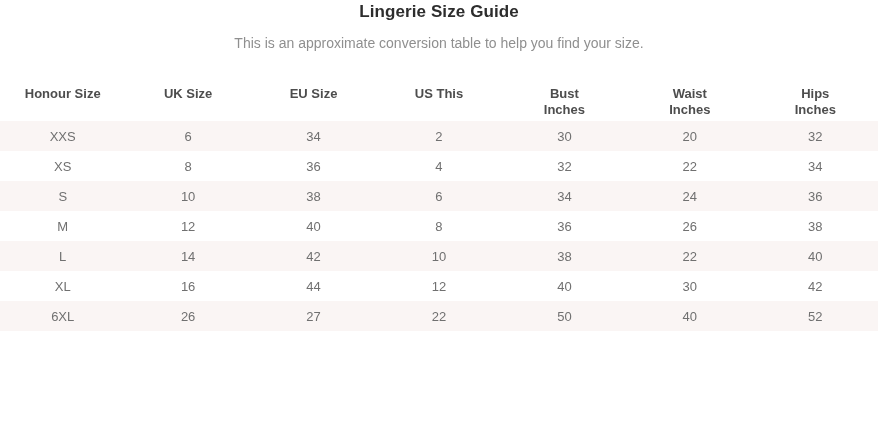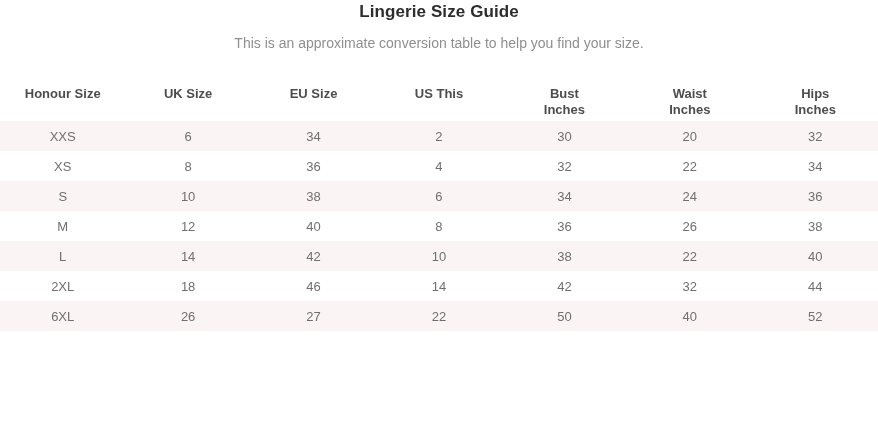--- a/index.html
+++ b/index.html
@@ -139,27 +139,27 @@
         <tr>
           <td>L</td>
           <td>14</td>
           <td>42</td>
           <td>10</td>
           <td>38</td>
           <td>22</td>
           <td>40</td>
         </tr>
         <tr>
-          <td>2XL</td>
-          <td>18</td>
-          <td>46</td>
-          <td>14</td>
+          <td>XL</td>
+          <td>16</td>
+          <td>44</td>
+          <td>12</td>
+          <td>40</td>
+          <td>30</td>
           <td>42</td>
-          <td>32</td>
-          <td>44</td>
         </tr>
         <tr>
           <td>6XL</td>
           <td>26</td>
           <td>27</td>
           <td>22</td>
           <td>50</td>
           <td>40</td>
           <td>52</td>
         </tr>

